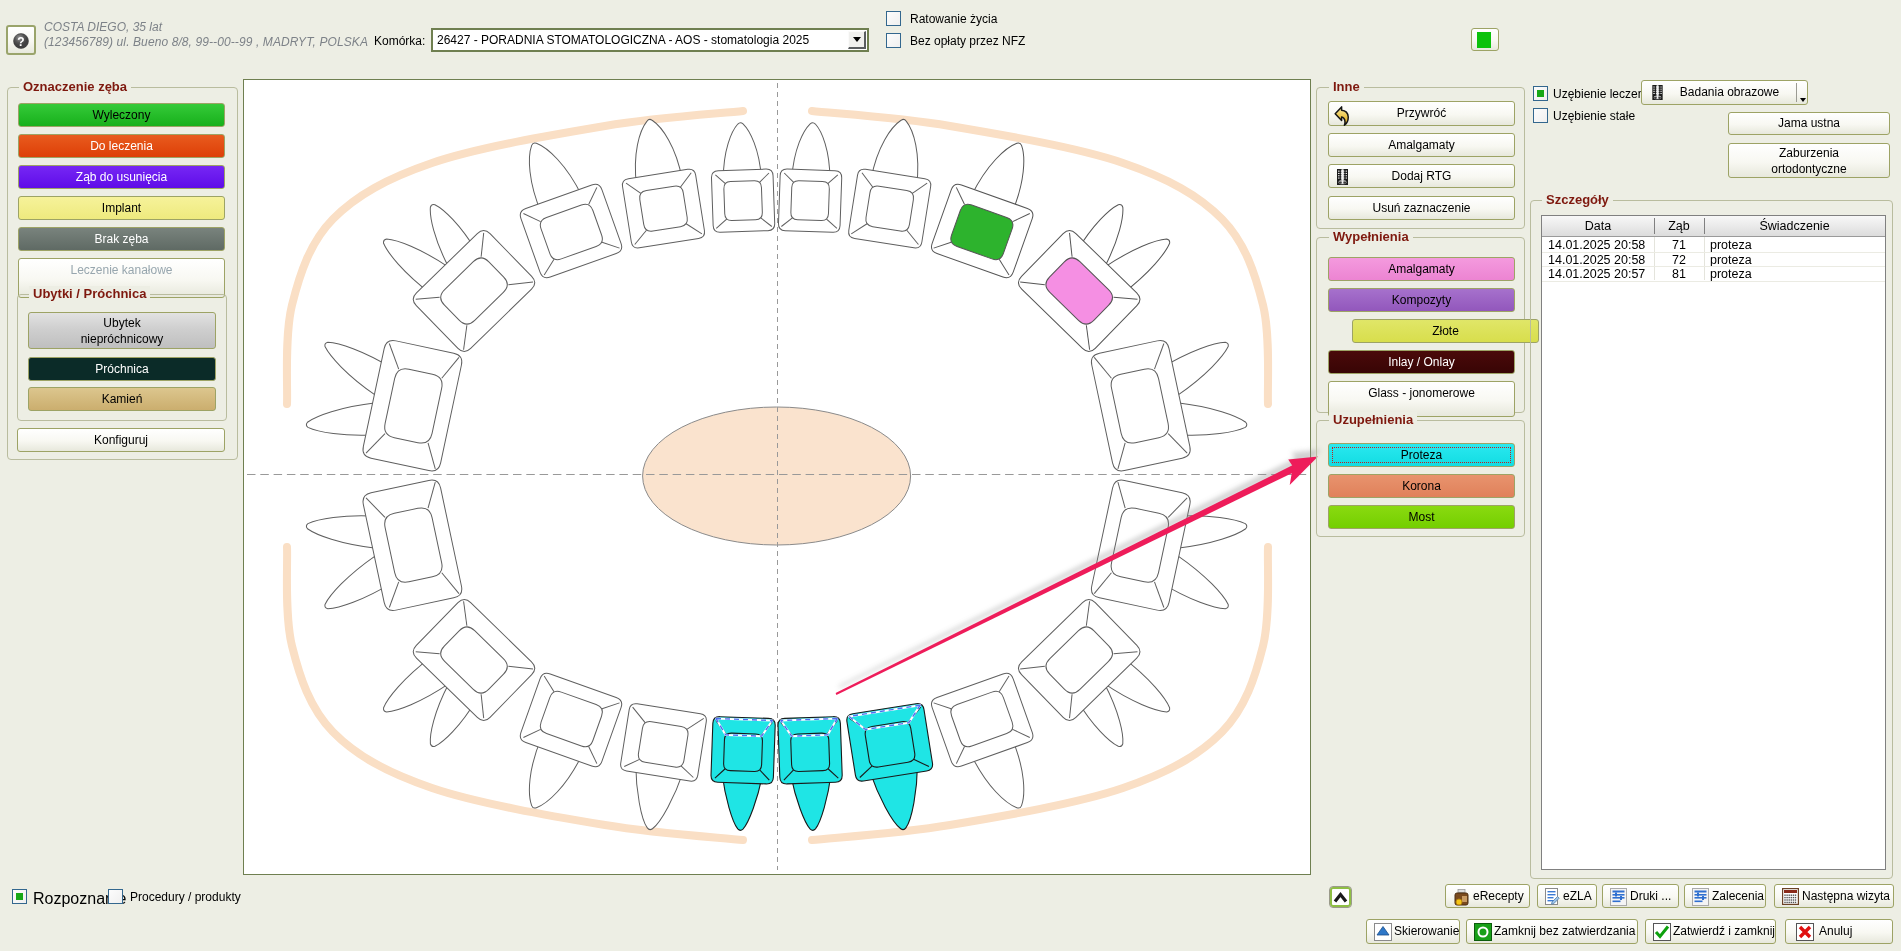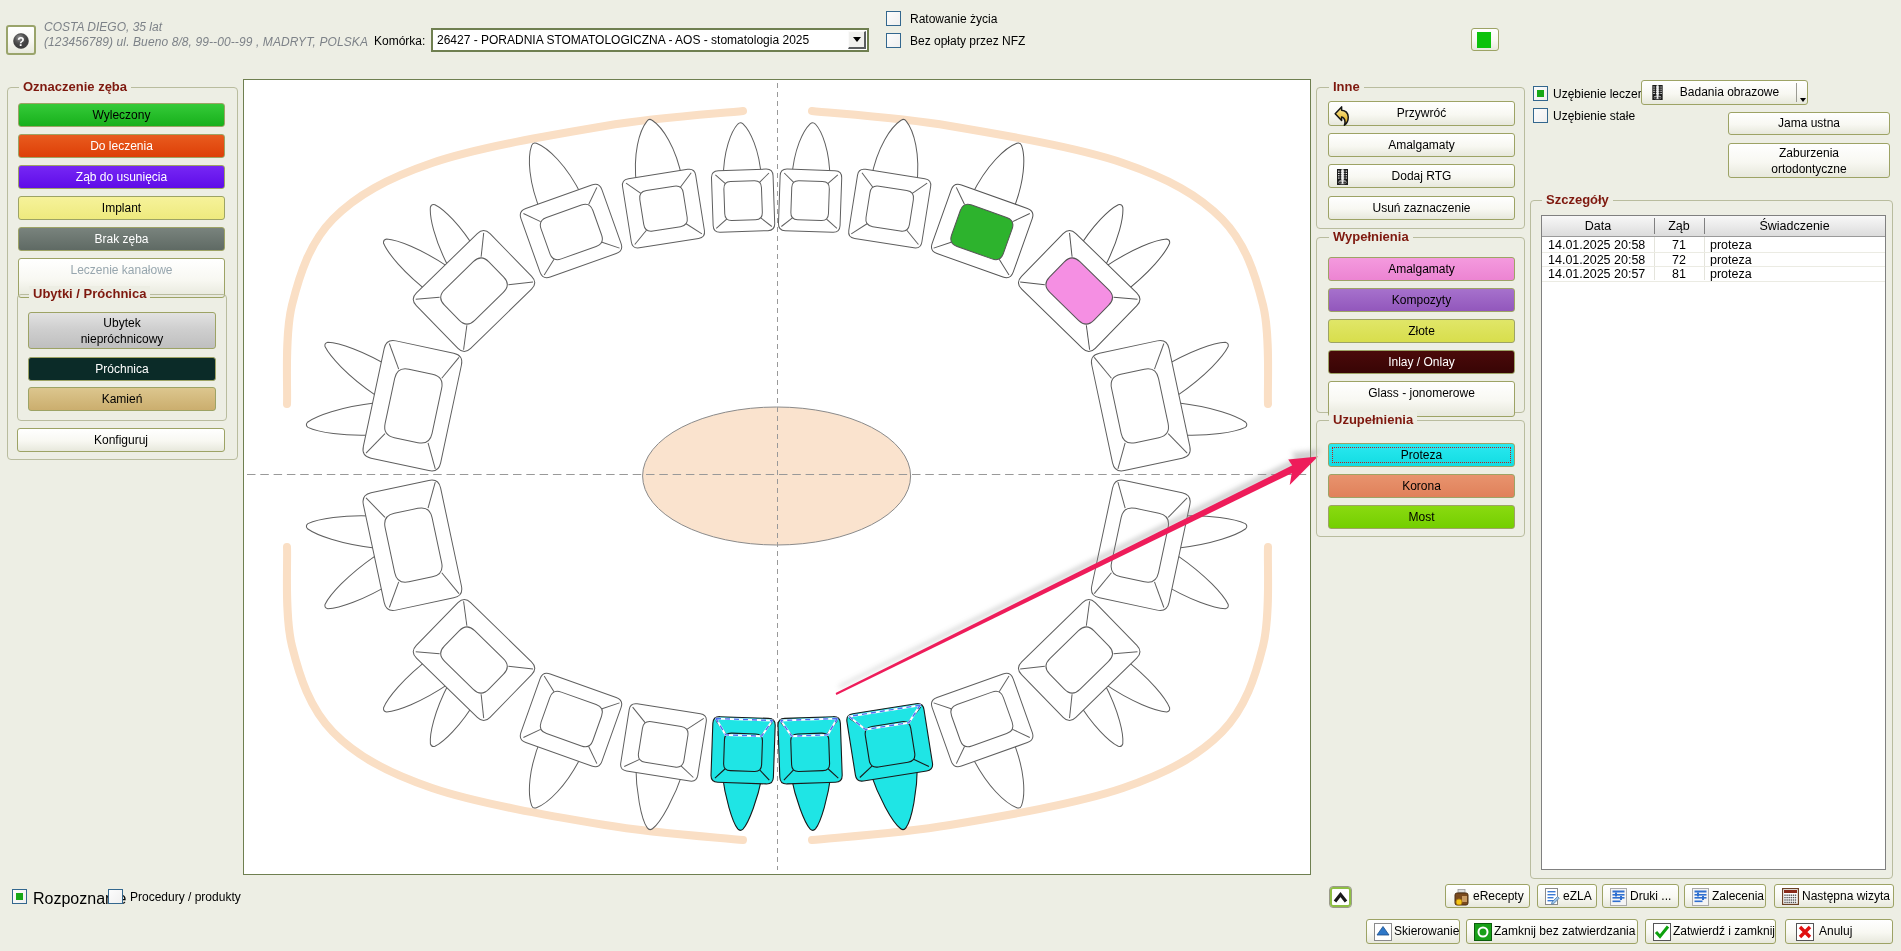--- a/index.html
+++ b/index.html
@@ -11,21 +11,21 @@
 .sv { background:linear-gradient(180deg,#e2e2e2 0%,#cfcfcf 45%,#bfbfbf 100%); }
 .dk { background:#0b2b28; }
 .tan { background:linear-gradient(180deg,#dcc68e,#cbae6e); }
 .g24 { background:linear-gradient(180deg,#35ca39,#17b01b); }
 .or24 { background:linear-gradient(180deg,#e85b1e,#dd3f07); }
 .pu24 { background:linear-gradient(180deg,#7627f4,#5f0ce8); }
 .ye24 { background:linear-gradient(180deg,#f6f29a,#eeea7e); }
 .gy24 { background:linear-gradient(180deg,#79837d,#5f6a64); }
 .pk24 { background:linear-gradient(180deg,#f49ade,#ec84d2); }
 .vi24 { background:linear-gradient(180deg,#a671cc,#9257bc); }
-.zl24 { background:linear-gradient(180deg,#e0e668,#d8de4c); }
+.zl24 { background:linear-gradient(180deg,#e0e668,#d8de4c);margin-left:24px; }
 .in24 { background:linear-gradient(180deg,#4a0a0a,#380505); }
 .cy24 { background:linear-gradient(180deg,#2ae8ef,#12dce2); }
 .ko24 { background:linear-gradient(180deg,#e8936e,#e0815a); }
 .mo24 { background:linear-gradient(180deg,#8ada10,#74cf00); }
 .cb { position:absolute; width:13px; height:13px; border:1px solid #33678e; background:linear-gradient(135deg,#fcfcfc,#efefef); }
 .cbi { position:absolute; left:3px; top:3px; width:7px; height:7px; background:#17a817; }
 .dot { position:absolute; left:3px; top:3px; right:3px; bottom:3px; border:1px dotted #c02020; }
 .tr { position:absolute; width:343px; height:14px; font-size:12.5px; }
 .tr span { position:absolute; white-space:nowrap; }
 </style></head>

